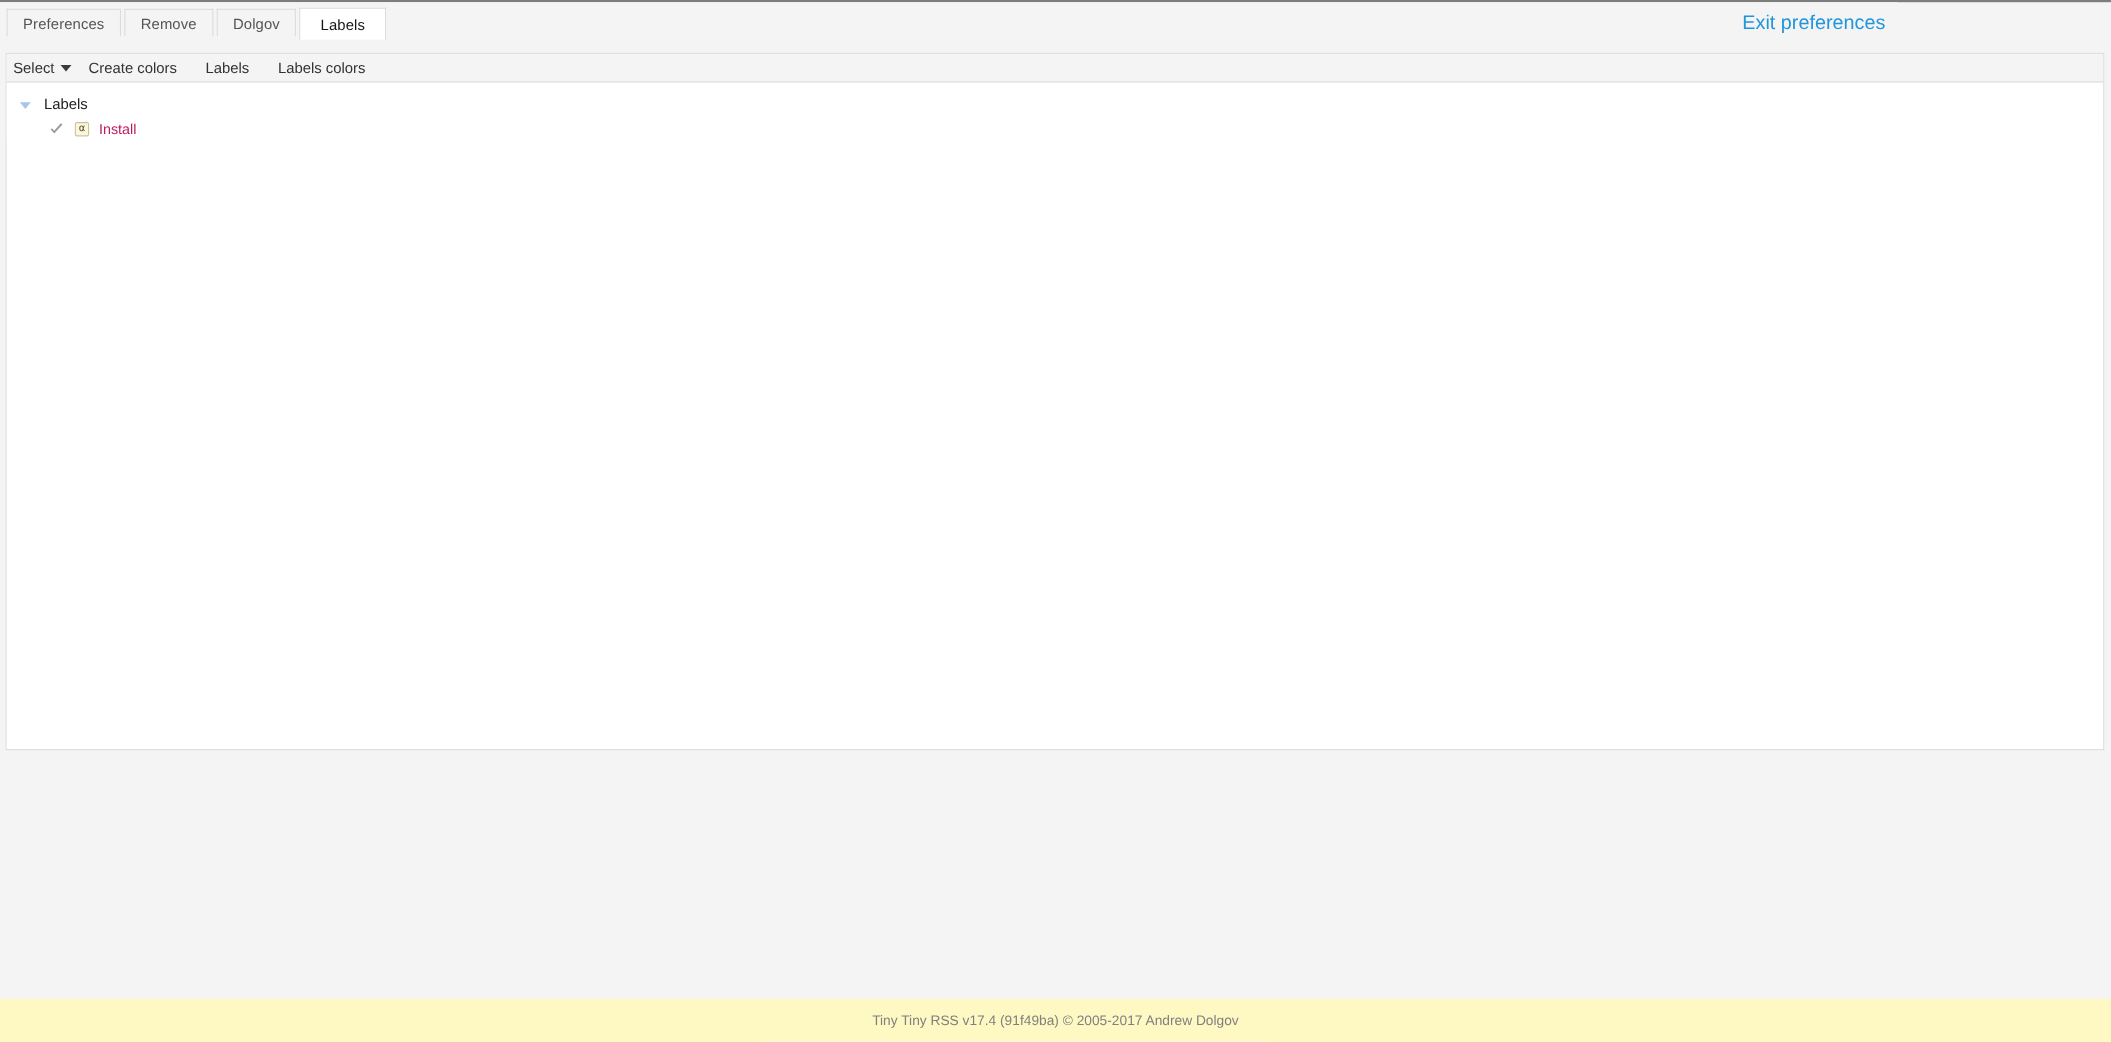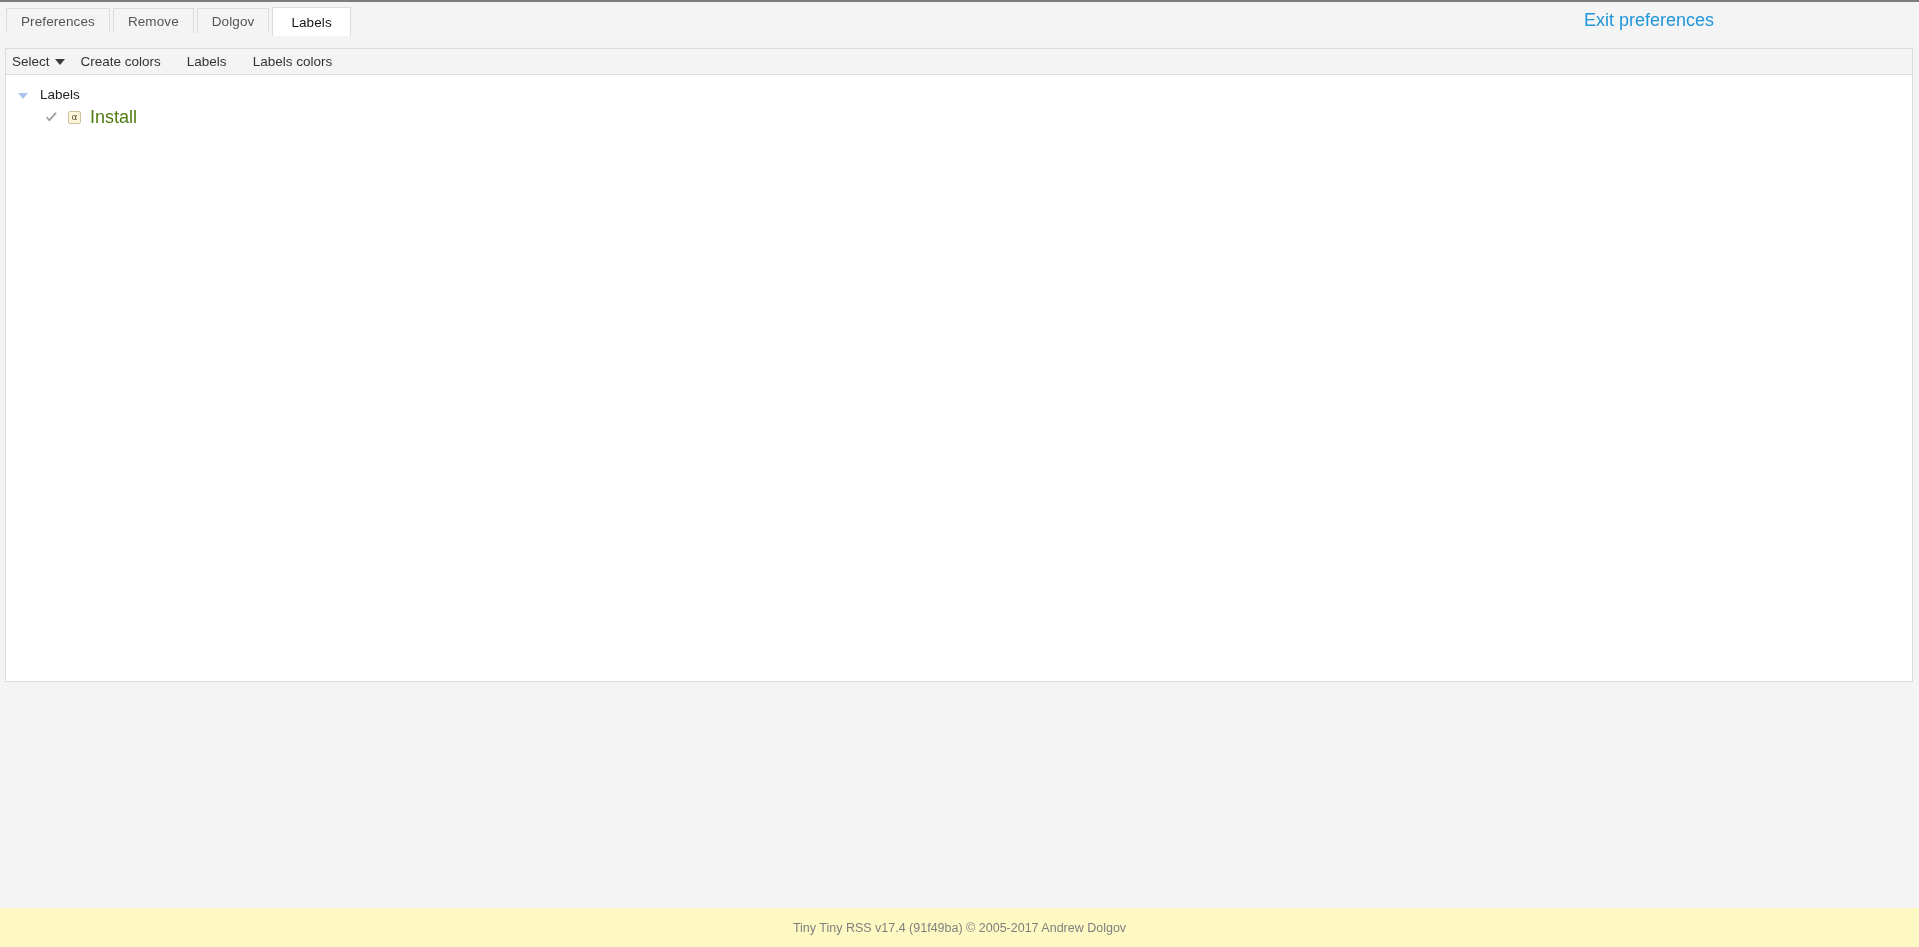--- a/index.html
+++ b/index.html
@@ -178,22 +178,22 @@
     align-items: center;
     justify-content: center;
     font-size: 9px;
     line-height: 1;
     color: #4a4a3a;
     cursor: pointer;
     font-family: "DejaVu Sans", sans-serif;
   }
   .tree-child-label {
     margin-left: 9px;
-    font-size: 18px;
-    color: #4d7c0f;
+    font-size: 13px;
+    color: #be185d;
     cursor: pointer;
   }
 
   
   #footer {
     position: absolute;
     left: 0;
     top: 908px;
     width: 1919px;
     height: 39px;

